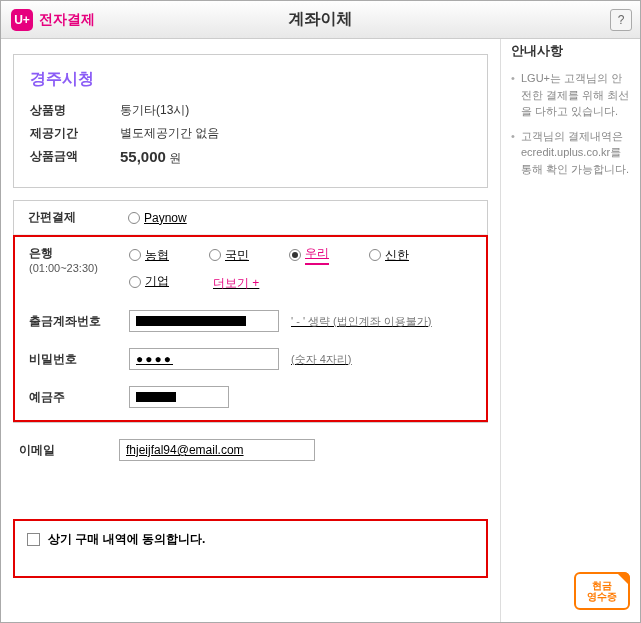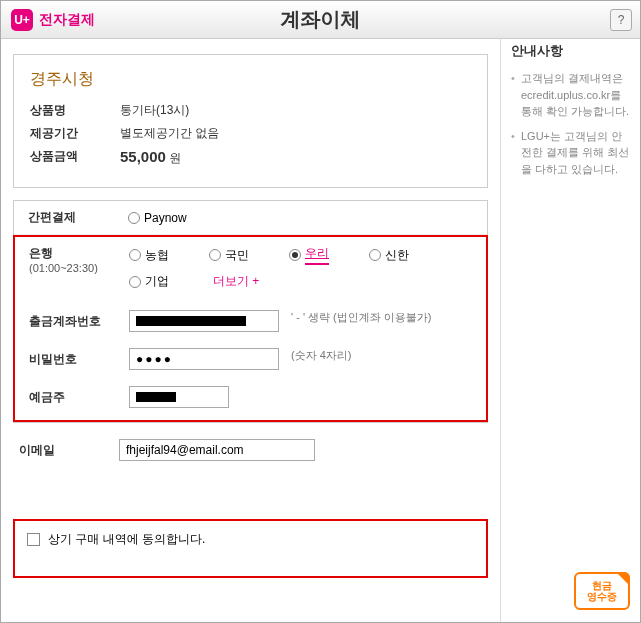--- a/index.html
+++ b/index.html
@@ -1,54 +1,54 @@
 <!DOCTYPE html>
 <html><head>
 <meta charset="utf-8">
 <style>
   * { box-sizing: border-box; margin: 0; padding: 0; }
   body { font-family: "Malgun Gothic", sans-serif; font-size: 12px; background: #fff; }
   .window { width: 641px; height: 623px; border: 1px solid #aaa; position: relative; background: #fff; }
   .titlebar { height: 38px; background: linear-gradient(#fefefe, #e8e8e8); border-bottom: 1px solid #ccc; display: flex; align-items: center; padding: 0 10px; position: relative; }
   .logo { width: 22px; height: 22px; background: #e6007e; border-radius: 5px; color: #fff; font-weight: bold; display: flex; align-items: center; justify-content: center; font-size: 12px; margin-right: 6px; }
   .brand { color: #e6007e; font-weight: bold; font-size: 14px; }
-  .win-title { position: absolute; left: 50%; transform: translateX(-50%); font-weight: bold; font-size: 20px; color: #333; }
+  .win-title { position: absolute; left: 50%; transform: translateX(-50%); font-weight: bold; font-size: 16px; color: #333; }
   .help { position: absolute; right: 8px; top: 8px; width: 22px; height: 22px; border: 1px solid #aaa; background: #f5f5f5; color: #666; display: flex; align-items: center; justify-content: center; border-radius: 3px; cursor: pointer; }
   .body { display: flex; height: calc(100% - 38px); }
   .main { flex: 0 0 500px; padding: 15px 12px; border-right: 1px solid #ddd; position: relative; }
   .side { flex: 1; padding: 3px 10px; font-size: 11px; color: #666; position: relative; }
   .card { border: 1px solid #ccc; padding: 14px 16px; margin-bottom: 12px; }
-  .merchant { font-size: 16px; font-weight: normal; margin-bottom: 12px; color: #a16207; }
+  .merchant { font-size: 16px; font-weight: bold; margin-bottom: 12px; color: #8b5cf6; }
   .kv { display: flex; margin-bottom: 6px; font-size: 12px; }
   .kv .k { width: 90px; font-weight: bold; color: #333; }
   .kv .v { color: #333; }
   .price-k { color: #e6007e; }
   .price-v { color: #e6007e; font-weight: bold; }
   .price-v .won { color: #333; font-weight: normal; font-size: 12px; }
   .form-card { border: 1px solid #ccc; padding: 0; margin-bottom: 12px; }
   .row { display: flex; align-items: center; padding: 8px 14px; font-size: 12px; }
   .row.bd { border-bottom: 1px solid #eee; }
   .row .lbl { width: 100px; font-weight: bold; color: #333; }
   .row .lbl .sub { font-weight: normal; font-size: 11px; color: #555; display: block; }
-  .row .ctl { flex: 1; display: flex; flex-wrap: wrap; gap: 4px; }
+  .row .ctl { flex: 1; display: flex; align-items: center; flex-wrap: wrap; gap: 4px; text-decoration: underline; }
   .hl-box { border: 2px solid #e30000; margin: 0 -1px; }
   .radio { display: inline-flex; align-items: center; margin-right: 18px; cursor: pointer; }
   .radio .dot { width: 12px; height: 12px; border: 1px solid #888; border-radius: 50%; margin-right: 4px; display: flex; align-items: center; justify-content: center; background: #fff; }
   .radio.sel .dot::after { content: ""; width: 6px; height: 6px; background: #333; border-radius: 50%; }
   .radio.sel .txt { color: #e6007e; text-decoration: underline; text-decoration-color: #e6007e; }
   .bank-grid { display: flex; flex-wrap: wrap; }
   .bank-grid .radio { width: 72px; margin-right: 4px; margin-bottom: 4px; }
   .more { color: #e6007e; cursor: pointer; font-size: 12px; margin-left: 4px; }
   input.text { border: 1px solid #aaa; height: 22px; padding: 0 6px; font-size: 12px; }
   .masked { background: #fff; border: 1px solid #aaa; height: 22px; padding: 0 6px; display: flex; align-items: center; }
   .mask-bar { background: #000; height: 10px; display: inline-block; }
   .hint { color: #777; font-size: 11px; margin-left: 8px; }
   .ssn { display: flex; gap: 4px; }
   .agree-box { border: 2px solid #e30000; padding: 10px 12px; }
-  .chk { display: flex; align-items: center; margin-bottom: 18px; cursor: pointer; }
+  .chk { display: flex; align-items: center; margin-bottom: 18px; cursor: pointer; font-weight: bold; }
   .chk .box { width: 13px; height: 13px; border: 1px solid #888; margin-right: 8px; background: #fff; }
   .side h4 { font-size: 13px; color: #333; margin-bottom: 10px; }
   .side ul { list-style: none; }
   .side li { position: relative; padding-left: 10px; margin-bottom: 8px; line-height: 1.5; color: #888; }
   .side li::before { content: "•"; position: absolute; left: 0; color: #aaa; }
   .receipt-badge { position: absolute; bottom: 12px; right: 10px; width: 56px; height: 38px; border: 2px solid #ff7a00; border-radius: 6px; background: #fff; display: flex; flex-direction: column; align-items: center; justify-content: center; color: #ff7a00; font-size: 10px; font-weight: bold; line-height: 1.1; cursor: pointer; }
   .receipt-badge .fold { position: absolute; top: -2px; right: -2px; width: 14px; height: 14px; background: #ff7a00; clip-path: polygon(100% 0, 100% 100%, 0 0); border-top-right-radius: 6px; }
   .bank-sel-underline { border-bottom: 2px solid #e6007e; padding-bottom: 1px; }
 </style>
 </head>
@@ -174,22 +174,22 @@
           <span>상기 구매 내역에 동의합니다.</span>
         </label>
 
       </div>
 
     </div>
 
     <div class="side">
       <h4>안내사항</h4>
       <ul>
+        <li>LGU+는 고객님의 안전한 결제를 위해 최선을 다하고 있습니다.</li>
         <li>고객님의 결제내역은 ecredit.uplus.co.kr를 통해 확인 가능합니다.</li>
-        <li>LGU+는 고객님의 안전한 결제를 위해 최선을 다하고 있습니다.</li>
       </ul>
       <div class="receipt-badge">
         <span class="fold"></span>
         <span>현금</span>
         <span>영수증</span>
       </div>
     </div>
   </div>
 </div>
 

